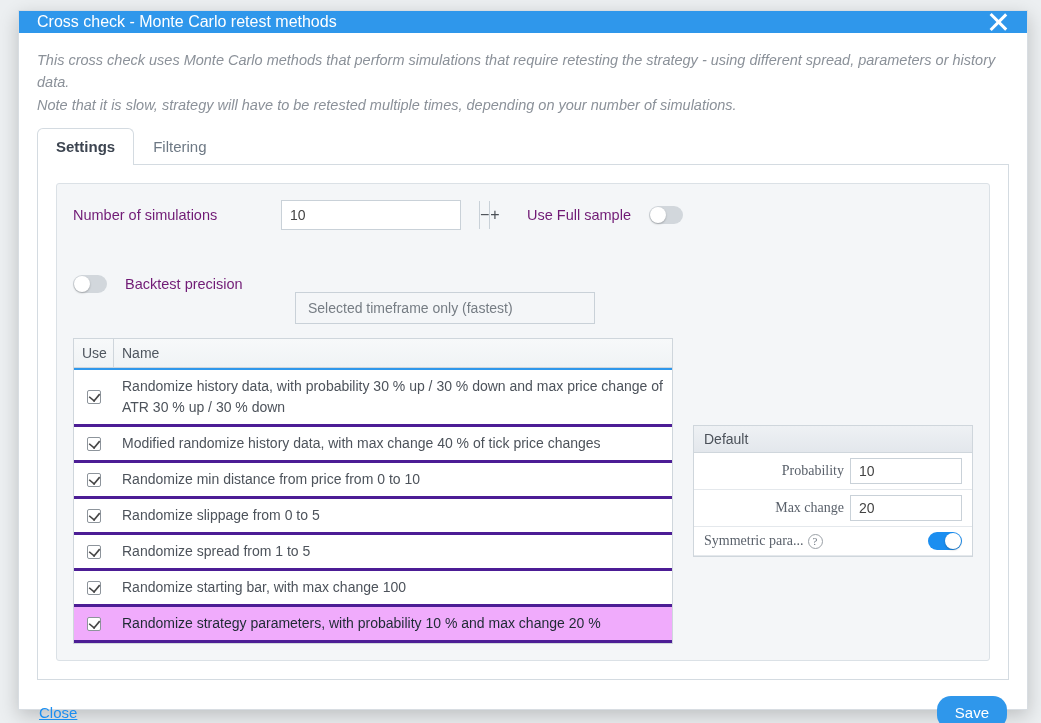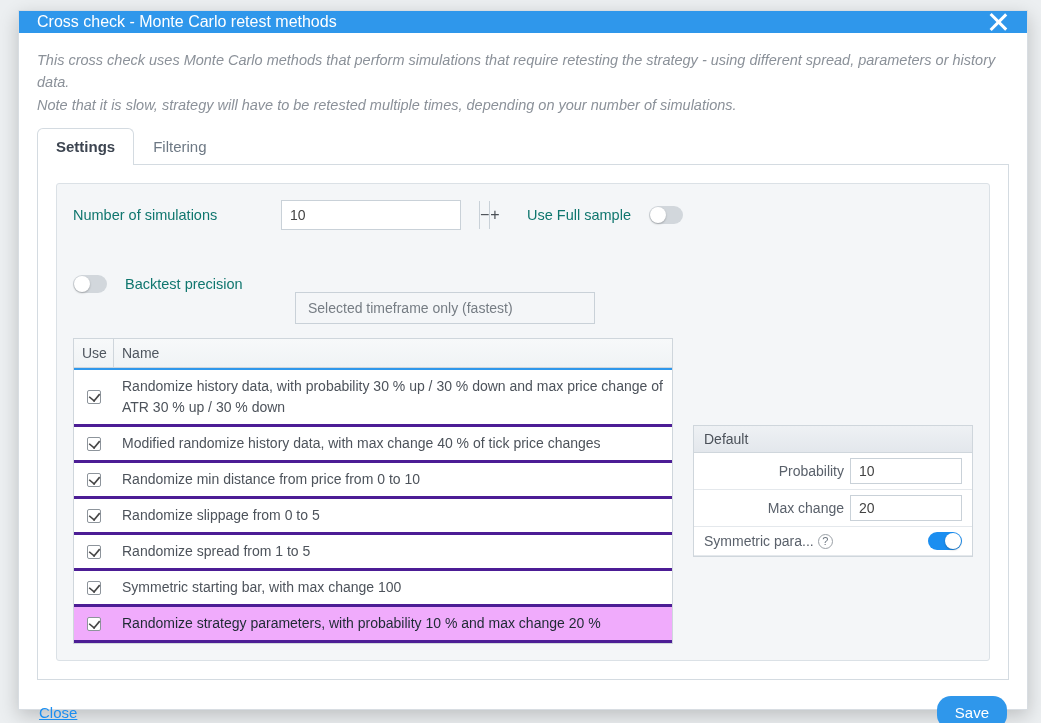--- a/index.html
+++ b/index.html
@@ -97,21 +97,21 @@
   .gray-box {
     background: #f4f6f8;
     border: 1px solid #dbe1e6;
     border-radius: 3px;
     padding: 16px;
     display: flex;
     flex-direction: column;
     gap: 14px;
   }
   .row { display: flex; align-items: center; gap: 18px; }
-  .lbl { color: #0f766e; font-size: 14.5px; }
+  .lbl { color: #701a75; font-size: 14.5px; }
 
   .spinner {
     display: flex;
     align-items: stretch;
     border: 1px solid #c9d1d8;
     background: #fff;
     height: 30px;
     width: 180px;
   }
   .spinner input {
@@ -270,20 +270,21 @@
     align-items: center;
     border-bottom: 1px solid #e4e8ec;
     padding: 5px 10px;
     gap: 6px;
   }
   .detail-label {
     flex: 1;
     text-align: right;
     color: #5a616b;
     font-size: 14px;
+    font-family: Liberation Serif, serif;
   }
   .mini-spinner {
     width: 112px;
     height: 26px;
   }
   .help-icon {
     width: 15px; height: 15px;
     border: 1px solid #9aa0a6;
     border-radius: 50%;
     display: inline-flex;
@@ -398,21 +399,21 @@
                 <div class="tr">
                   <div class="td-use">
                     <div class="chk checked"></div>
                   </div>
                   <div class="td-name">Randomize spread from 1 to 5</div>
                 </div>
                 <div class="tr">
                   <div class="td-use">
                     <div class="chk checked"></div>
                   </div>
-                  <div class="td-name">Symmetric starting bar, with max change 100</div>
+                  <div class="td-name">Randomize starting bar, with max change 100</div>
                 </div>
                 <div class="tr selected">
                   <div class="td-use">
                     <div class="chk checked"></div>
                   </div>
                   <div class="td-name">Randomize strategy parameters, with probability 10 % and max change 20 %</div>
                 </div>
               </div>
           </div>
 

